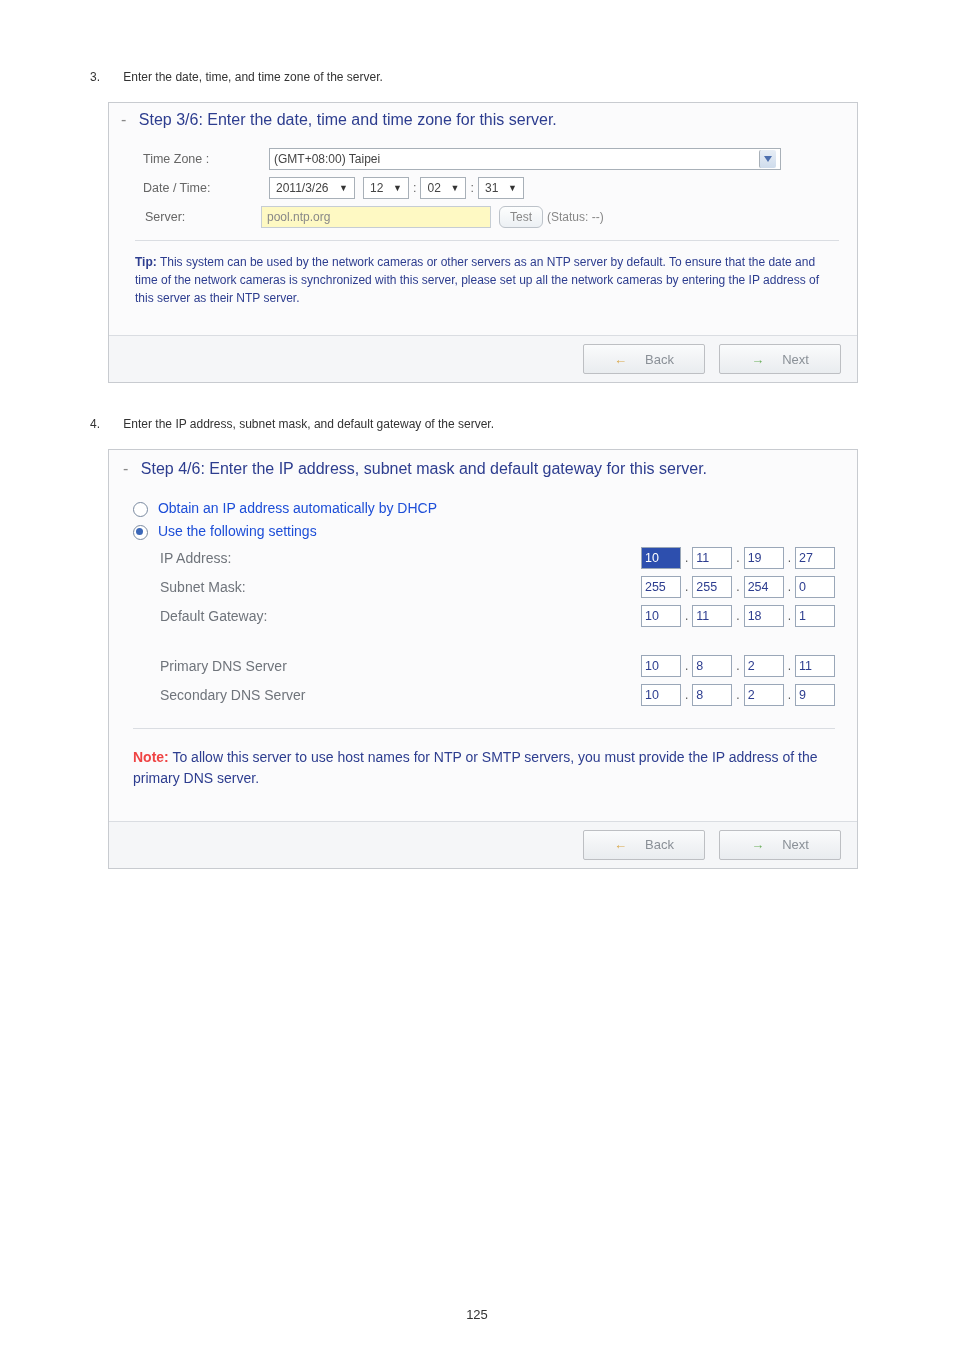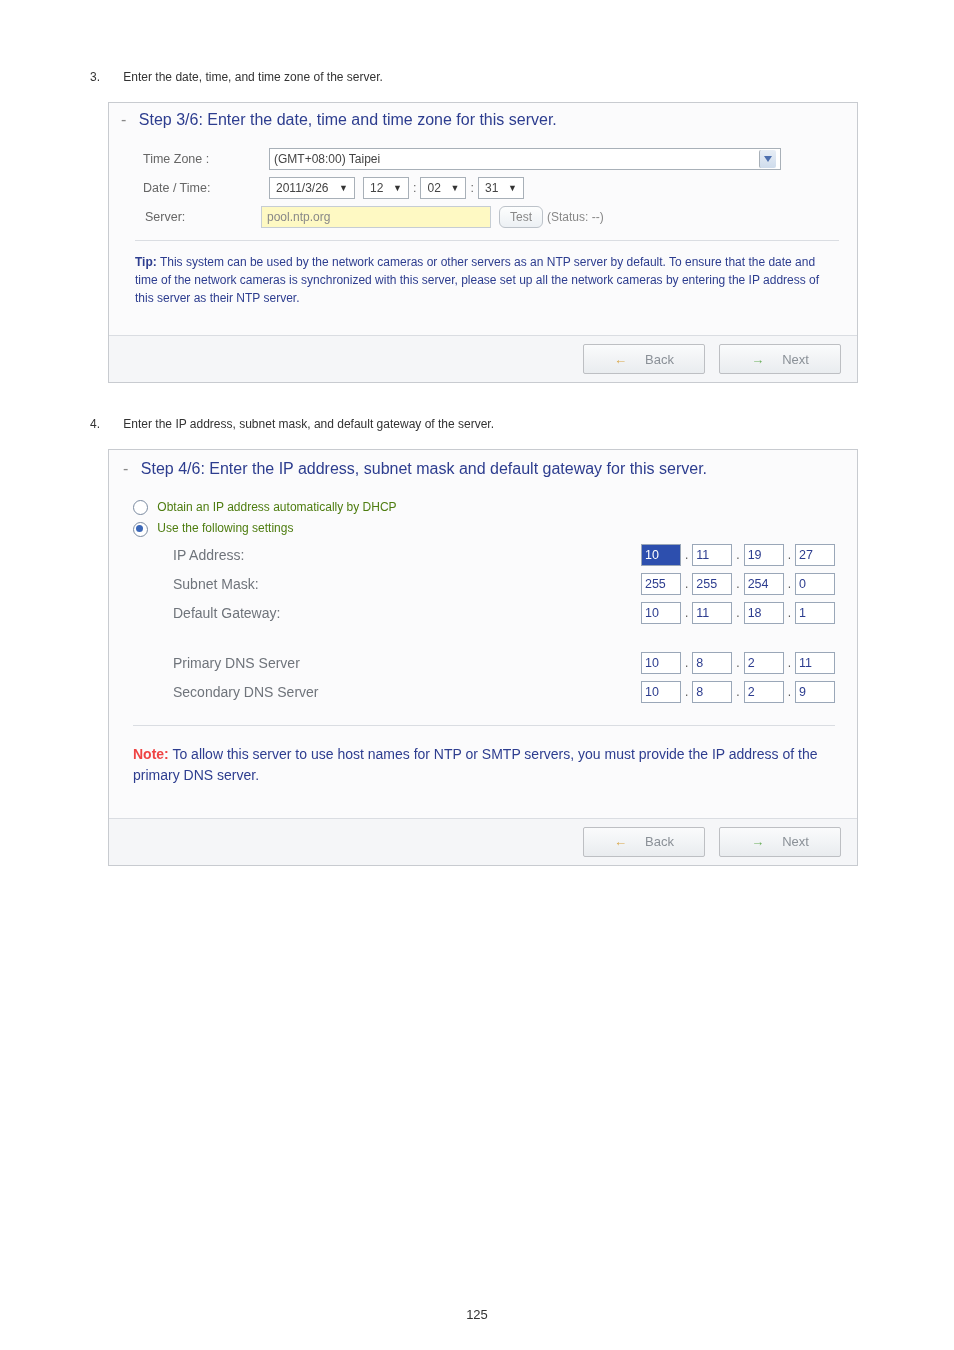--- a/index.html
+++ b/index.html
@@ -32,22 +32,22 @@
   .nav-btn .arr.l{color:#d9a84a}
   .nav-btn .arr.r{color:#6aaf5a}
   .settings-row{display:flex;align-items:center;justify-content:space-between;margin:7px 0;font-size:14px;color:#6f747b}
   .settings-row .lbl2{flex:0 0 auto}
   .ip-group{display:flex;align-items:center;gap:2px}
   .ip-in{border:1px solid #9aa7b8;background:#fff;font:inherit;font-size:12.5px;height:22px;width:40px;padding:2px 3px;color:#2d3d8f;box-sizing:border-box;text-align:left}
   .ip-in.sel{background:#2d4fae;color:#fff}
   .dot{color:#555;font-size:12px;margin:0 2px}
   .radio{display:inline-block;width:13px;height:13px;border:1px solid #7a8aa0;border-radius:50%;background:#fff;margin-right:6px;vertical-align:middle;position:relative}
   .radio.on::after{content:"";position:absolute;left:2px;top:2px;width:7px;height:7px;border-radius:50%;background:#3b67b8}
-  .opt-line{font-size:12px;color:#4d7c0f;margin:6px 0}
-  .indent{margin-left:40px}
+  .opt-line{font-size:14px;color:#1d4ed8;margin:6px 0}
+  .indent{margin-left:27px}
   .note{font-size:14px;color:#2d3d8f;line-height:1.5;padding:6px 0 20px 0}
   .note b{color:#ef4444;font-weight:bold}
   .pagenum{position:absolute;bottom:28px;left:0;width:954px;text-align:center;font-size:13px;color:#333;font-family:Verdana,Arial}
 </style>
 </head>
 <body>
 
 <div class="page">
 
   <div class="num-item">

